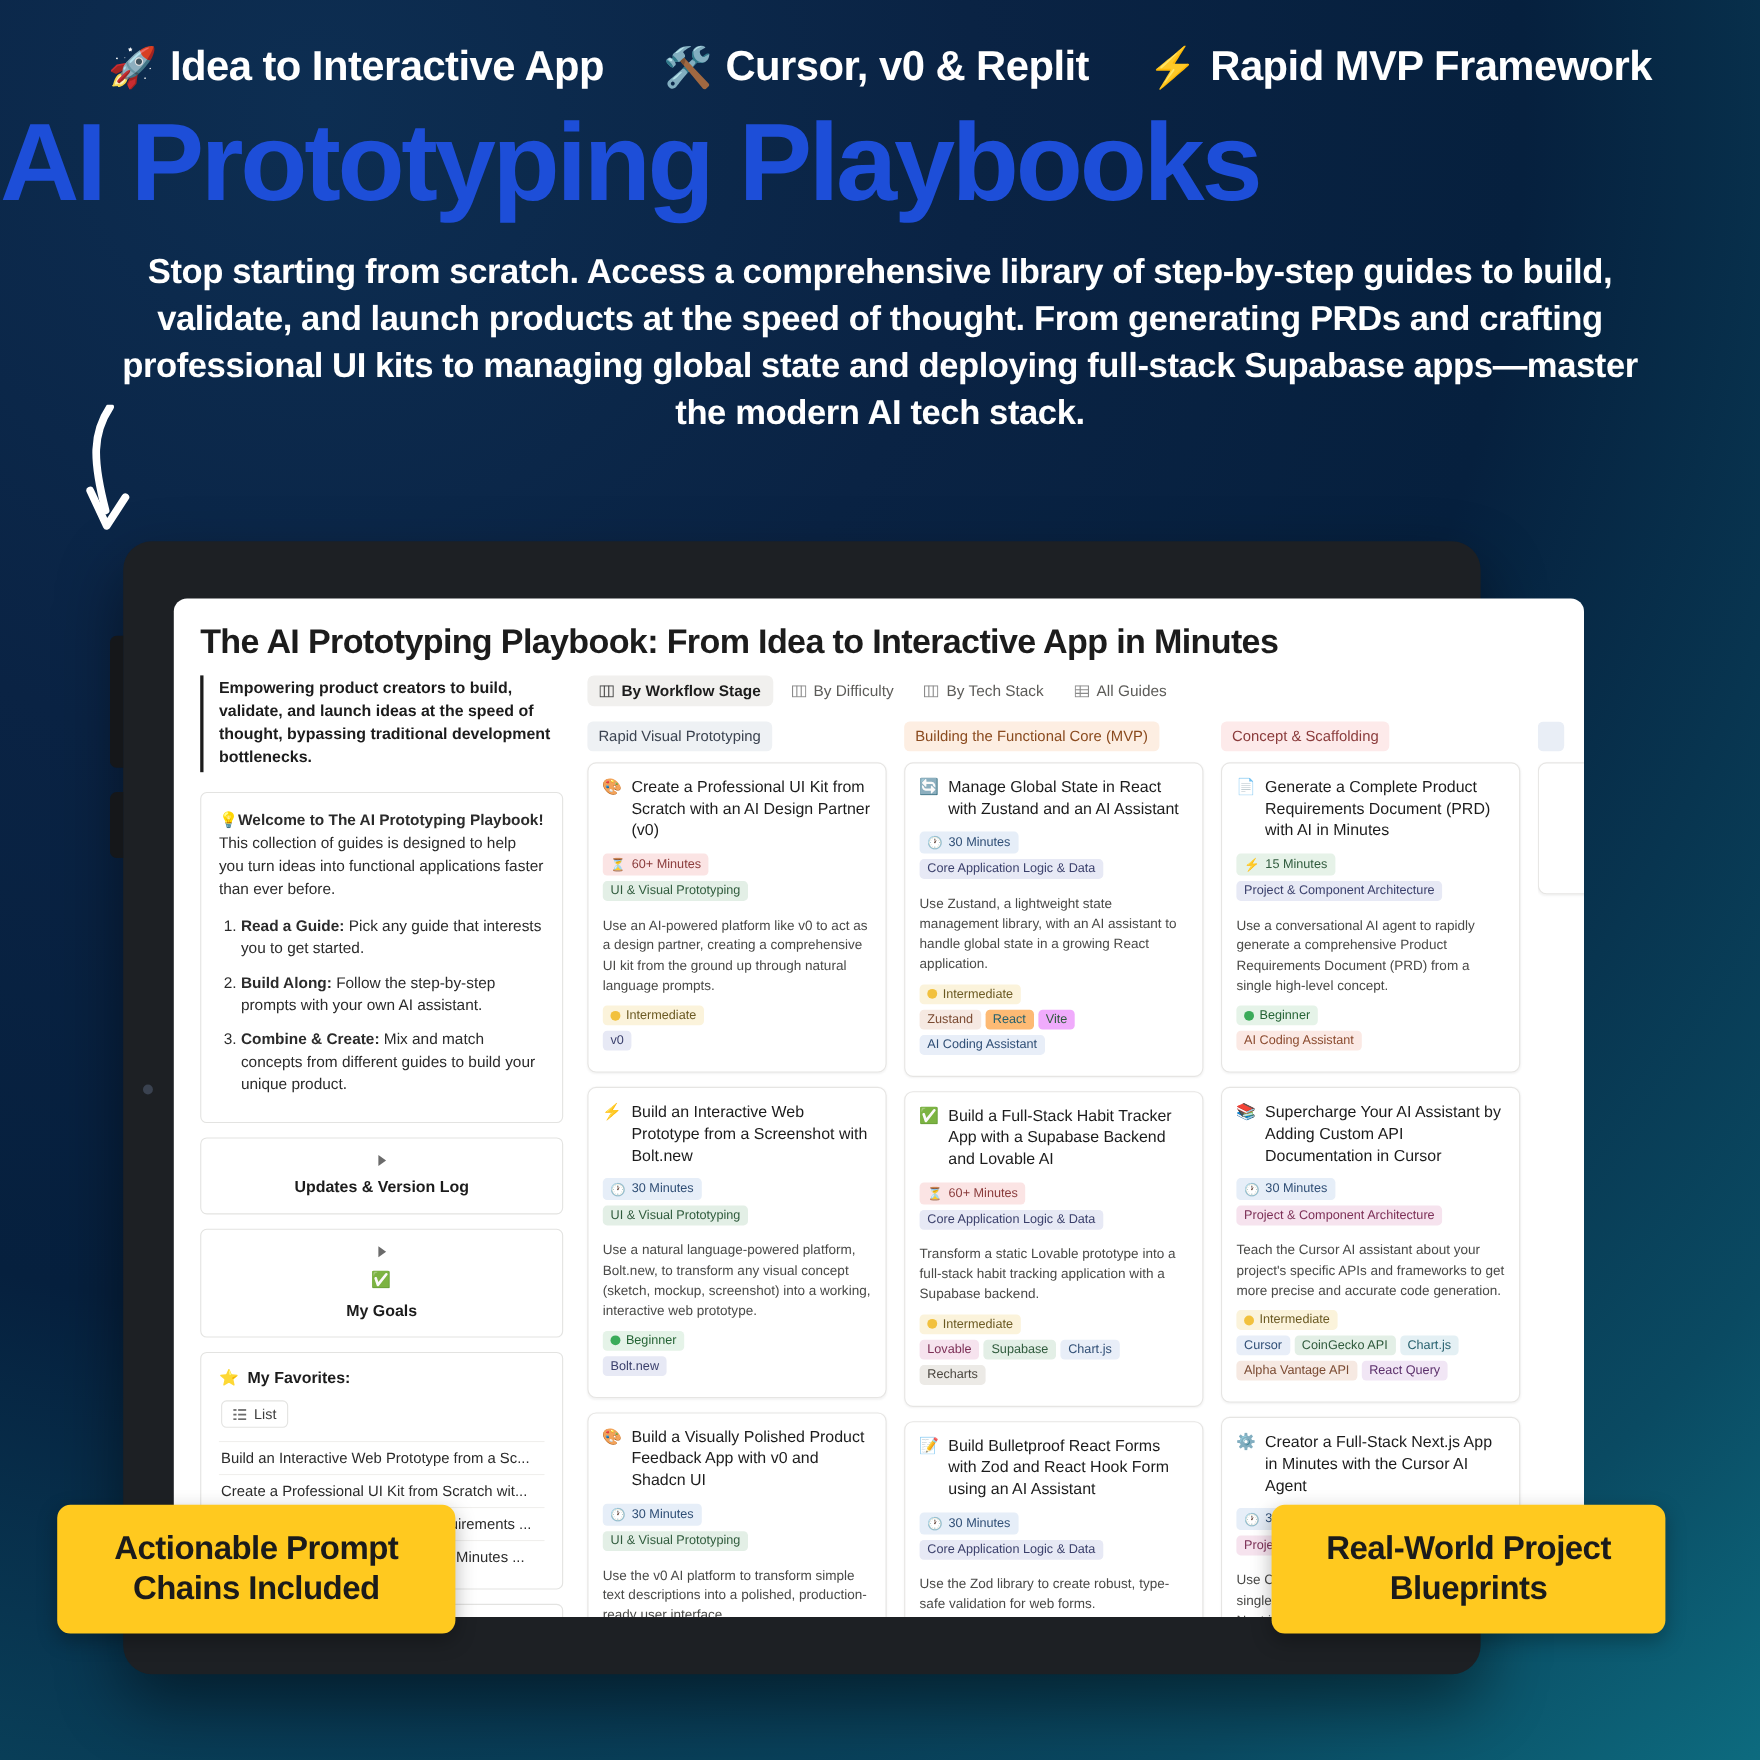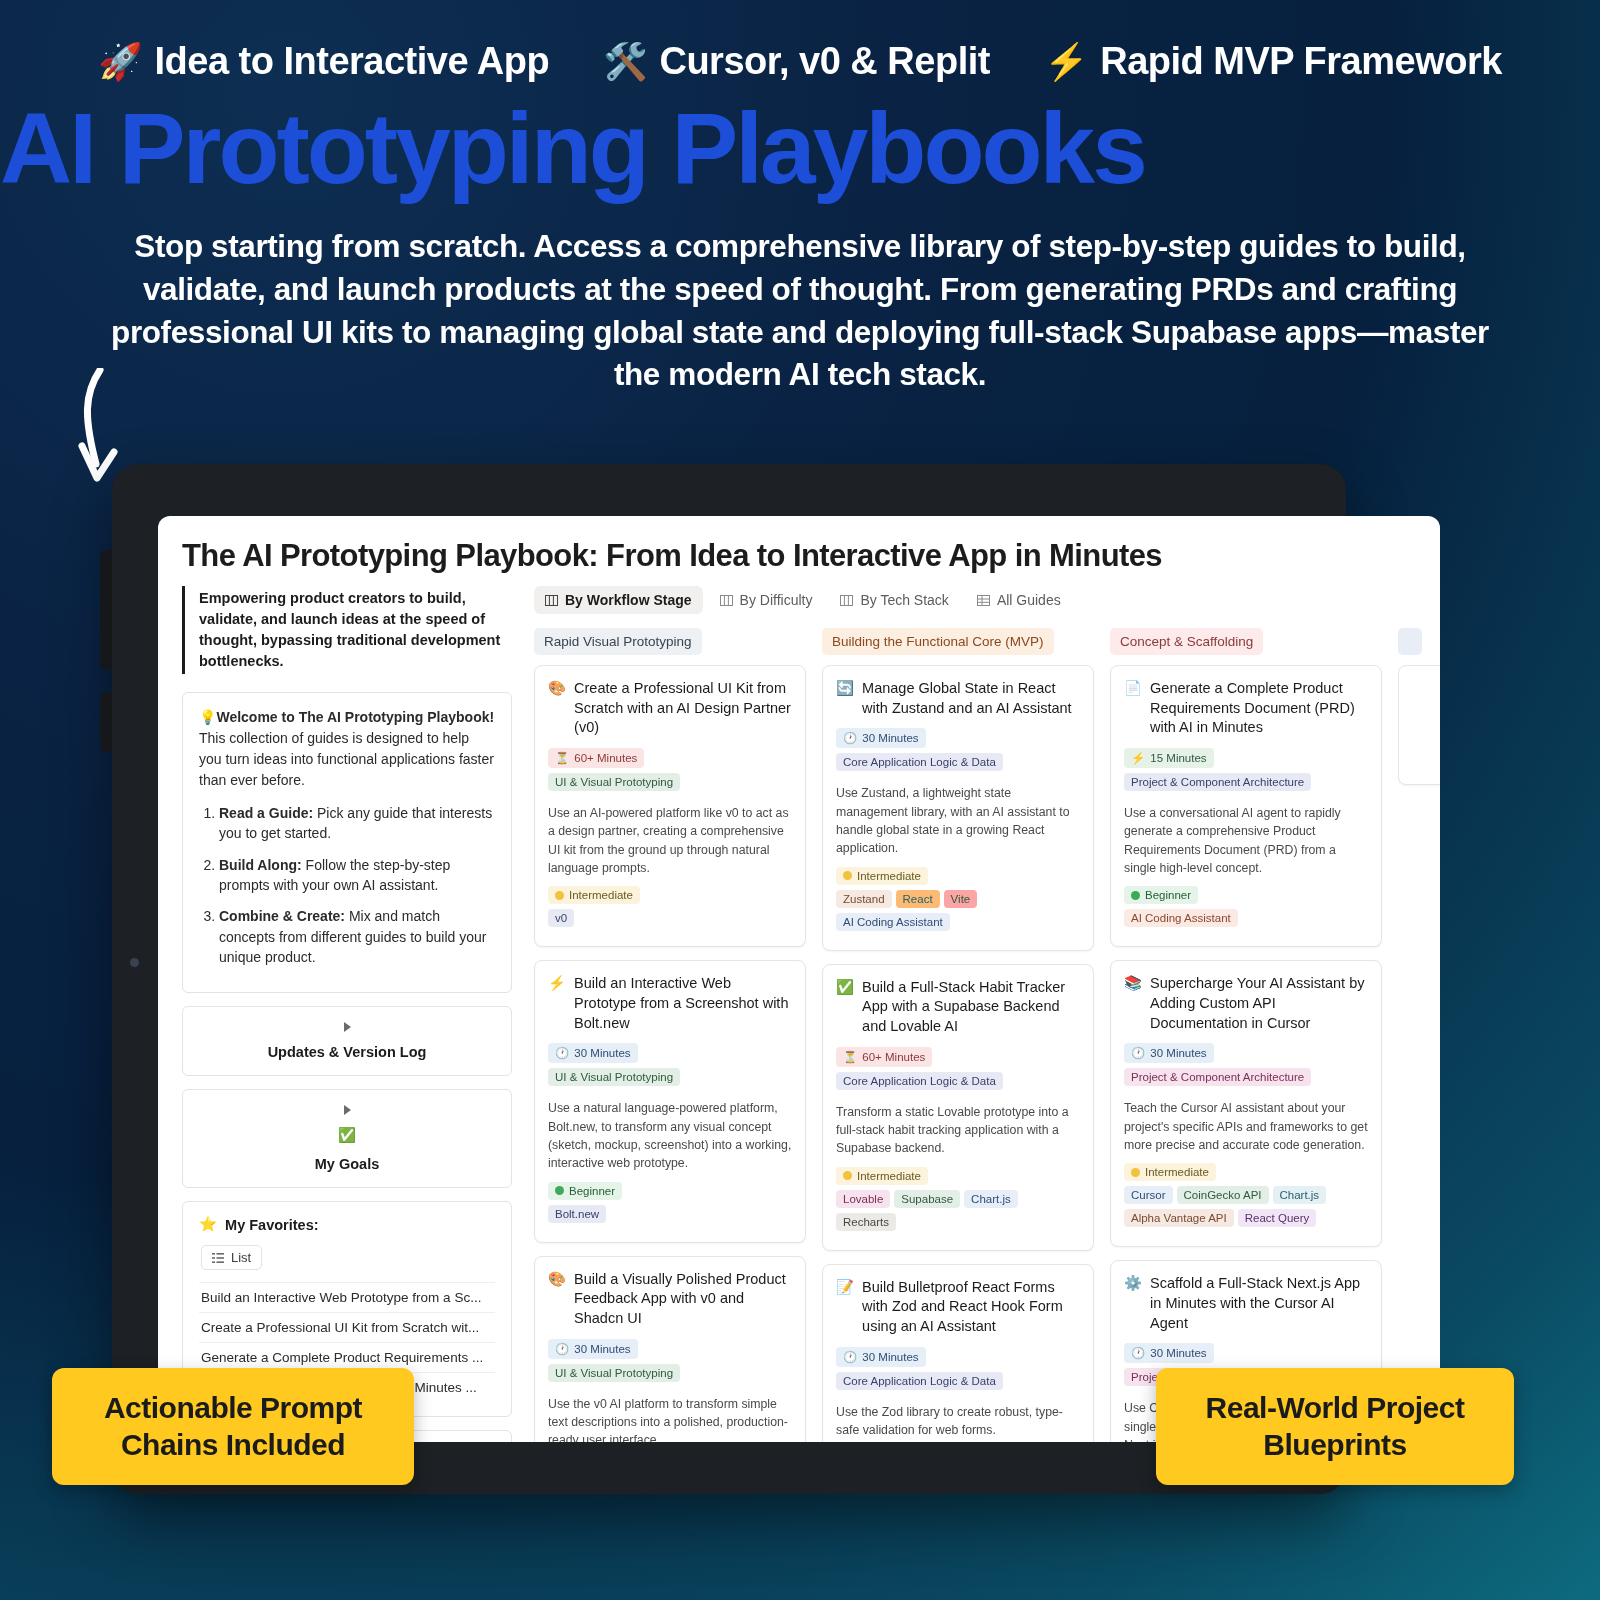--- a/index.html
+++ b/index.html
@@ -23,21 +23,21 @@
   }
   .subhead {
     margin: 26px auto 0; width: 1400px; text-align: center;
     color: #ffffff; font-size: 31.5px; font-weight: bold; line-height: 1.36;
     letter-spacing: -0.4px;
   }
   
   .arrow { position: absolute; left: 78px; top: 368px; }
   
   .tablet {
-    position: absolute; left: 112px; top: 464px; width: 1234px; height: 1030px;
+    position: absolute; left: 112px; top: 492px; width: 1234px; height: 1030px;
     background: #1d2024; border-radius: 26px; box-shadow: 0 26px 60px rgba(0,0,0,.45);
   }
   .tablet-left-btn {
     position: absolute; left: -12px; top: 86px; width: 12px; height: 120px;
     background: #15171a; border-radius: 6px 0 0 6px;
   }
   .tablet-left-btn2 {
     position: absolute; left: -12px; top: 228px; width: 12px; height: 60px;
     background: #15171a; border-radius: 6px 0 0 6px;
   }
@@ -309,21 +309,21 @@
                 <div class="tagrow">
                   <span class="pill" style="background:#e7e9f5;color:#3a3f6b">Core Application Logic &amp; Data</span>
                 </div>
                 <div class="pdesc">Use Zustand, a lightweight state management library, with an AI assistant to handle global state in a growing React application.</div>
                 <div class="tagrow">
                   <span class="pill" style="background:#fbf3db;color:#6b5a23"><span class="dot" style="background:#f2c13d"></span>Intermediate</span>
                 </div>
                 <div class="tagrow">
                   <span class="pill" style="background:#f6e9e2;color:#7a4a31">Zustand</span>
                   <span class="pill" style="background:#fdba74;color:#27616e">React</span>
-                  <span class="pill" style="background:#fca5a5;color:#2f5a3c">Vite</span>
+                  <span class="pill" style="background:#f0abfc;color:#2f5a3c">Vite</span>
                   <span class="pill" style="background:#e8eef8;color:#2f4e75">AI Coding Assistant</span>
                 </div>
               </div><div class="pcard">
                 <div class="ptitle">
                   <span class="ic">✅</span>
                   <span>Build a Full-Stack Habit Tracker App with a Supabase Backend and Lovable AI</span>
                 </div>
                 <div class="tagrow">
                   <span class="pill" style="background:#fbe4e4;color:#8a3b3b"><span>⏳</span>60+ Minutes</span>
                 </div>
@@ -389,21 +389,21 @@
                 <div class="tagrow">
                   <span class="pill" style="background:#e8eef8;color:#2f4e75">Cursor</span>
                   <span class="pill" style="background:#e3efe6;color:#2f5a3c">CoinGecko API</span>
                   <span class="pill" style="background:#e4f0f4;color:#27616e">Chart.js</span>
                   <span class="pill" style="background:#f6e9e2;color:#7a4a31">Alpha Vantage API</span>
                   <span class="pill" style="background:#f1e6f5;color:#5b2f6b">React Query</span>
                 </div>
               </div><div class="pcard">
                 <div class="ptitle">
                   <span class="ic">⚙️</span>
-                  <span>Scaffold a Full-Stack Next.js App in Minutes with the Cursor AI Agent</span>
+                  <span>Creator a Full-Stack Next.js App in Minutes with the Cursor AI Agent</span>
                 </div>
                 <div class="tagrow">
                   <span class="pill" style="background:#e6eef8;color:#2f4e75"><span>🕐</span>30 Minutes</span>
                 </div>
                 <div class="tagrow">
                   <span class="pill" style="background:#f6e3ee;color:#7c2f56">Project &amp; Component Architecture</span>
                 </div>
                 <div class="pdesc">Use Cursor's AI agent mode to transform a single idea into a fully structured, full-stack Next.js application.</div>
               </div></div>
             <div class="col clipped"><div class="col-head" style="background:#e9eef6;color:#3b4350">&nbsp;</div><div class="pcard" style="height:120px"></div></div>

